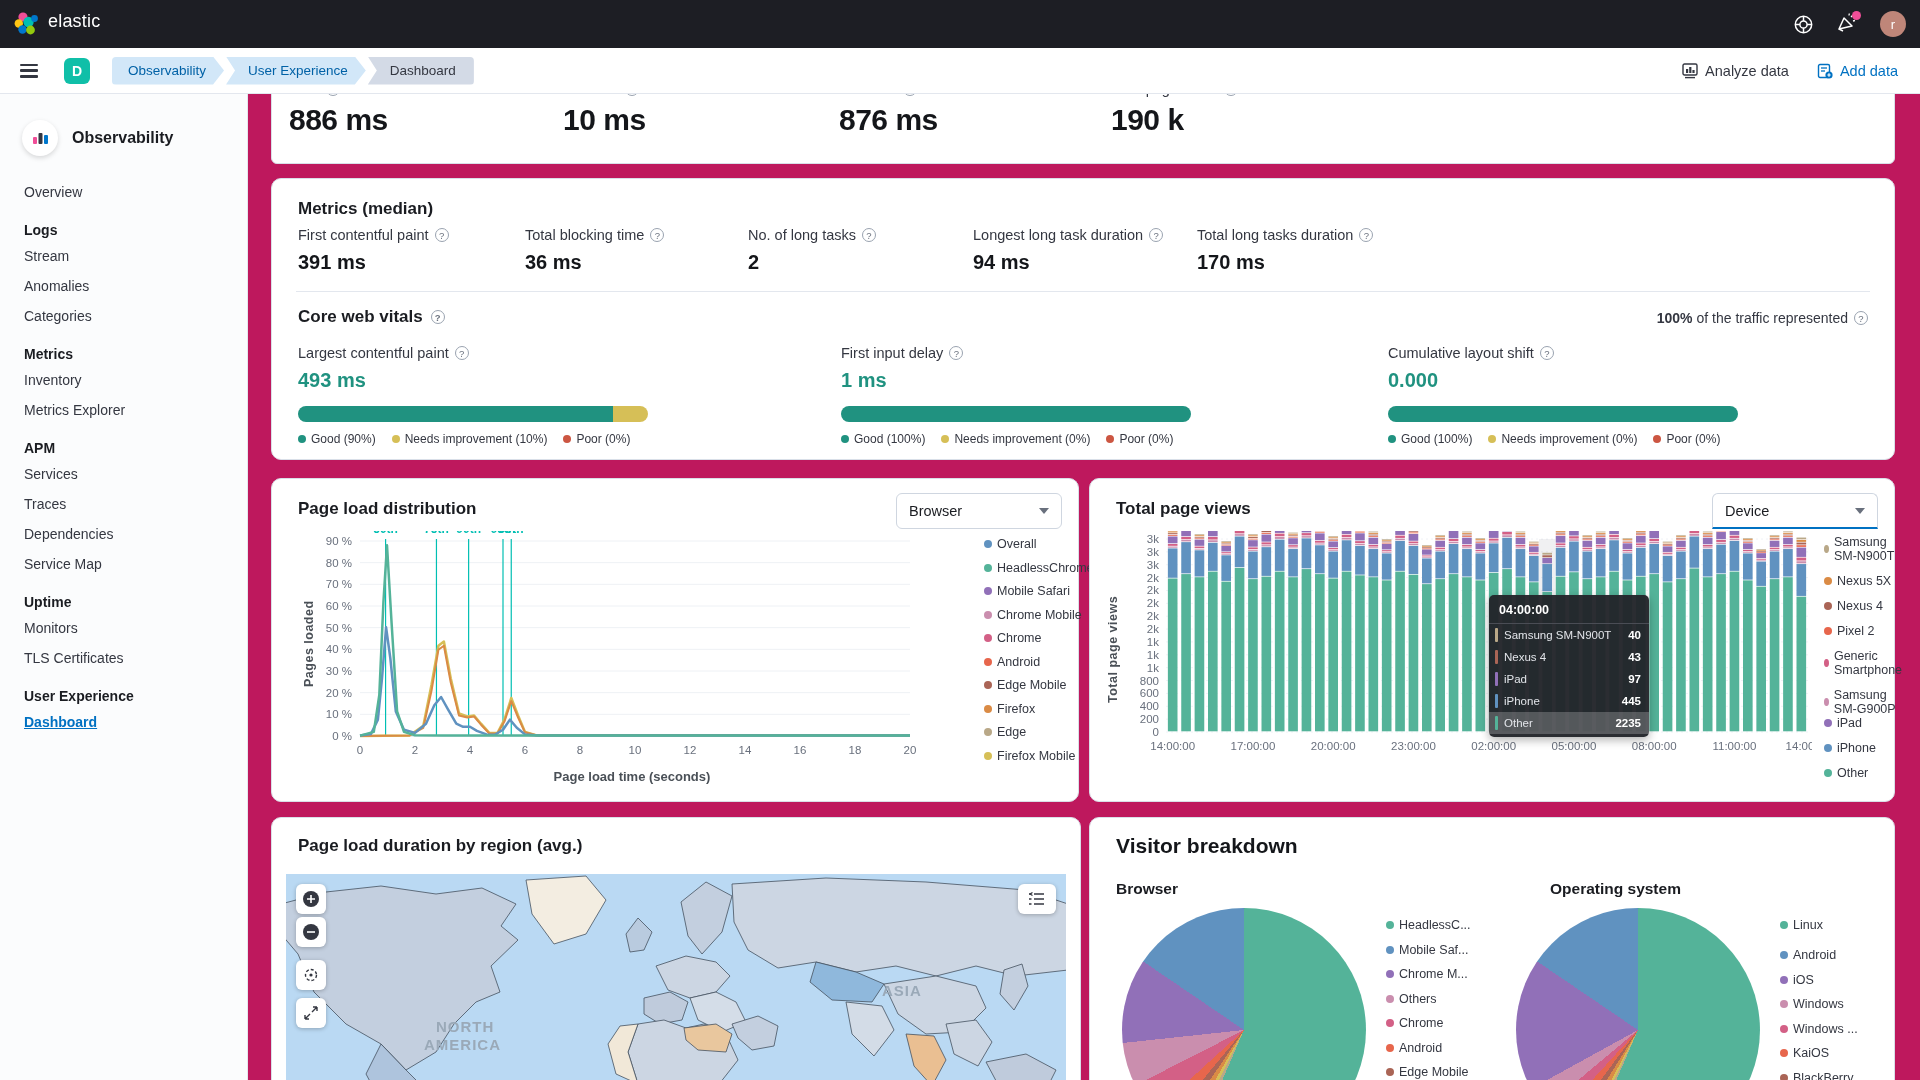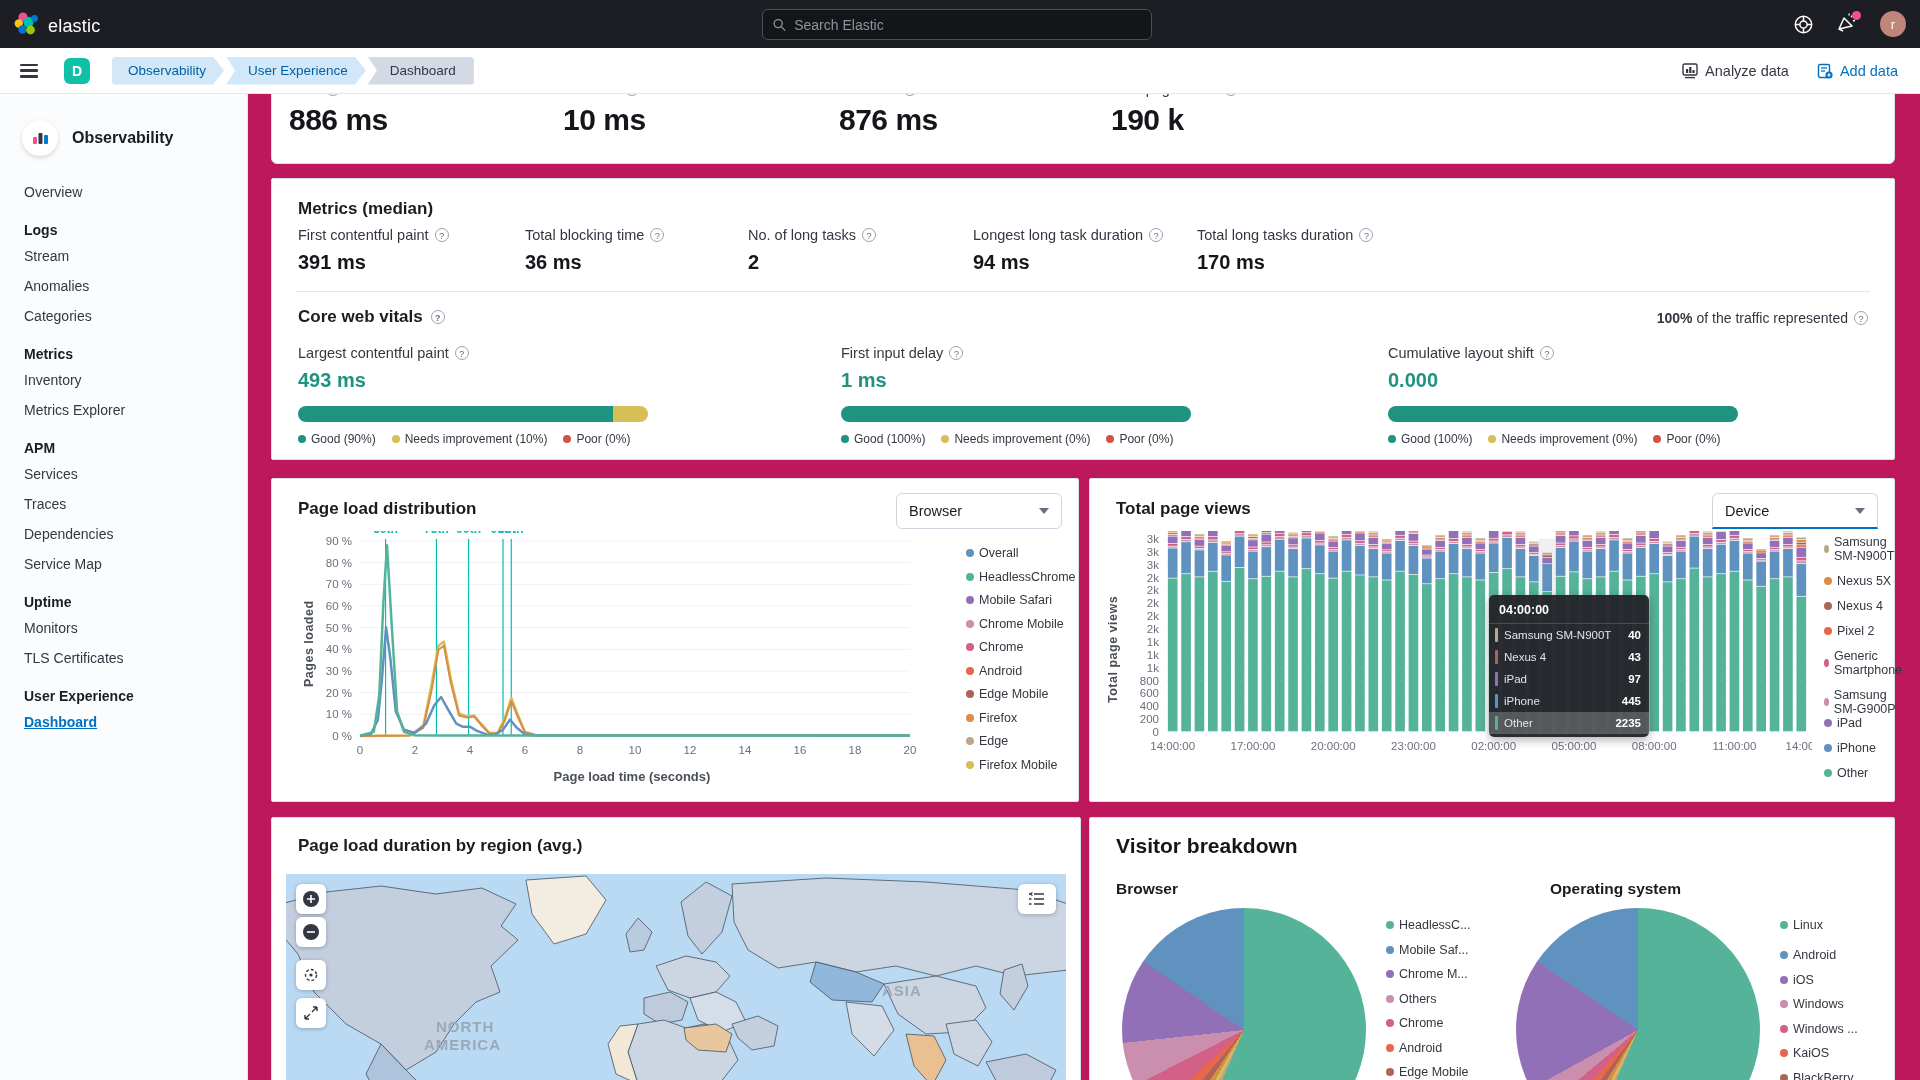--- a/index.html
+++ b/index.html
@@ -1,18 +1,18 @@
 <!DOCTYPE html>
 <html><head>
 <meta charset="utf-8">
 <style>
   * { margin:0; padding:0; box-sizing:border-box; }
   html,body { width:1920px; height:1080px; overflow:hidden; font-family:"Liberation Sans",sans-serif; background:#fff; }
   .hdr { position:absolute; left:0; top:0; width:1920px; height:48px; background:#1d1e24; display:flex; align-items:center; z-index:60; }
-  .hdr .logo { display:flex; align-items:flex-end; gap:8px; padding-left:14px; }
+  .hdr .logo { display:flex; align-items:flex-start; gap:8px; padding-left:14px; }
   .hdr .logo span { color:#fff; font-size:18px; letter-spacing:.2px; }
   .searchbox { position:absolute; left:762px; top:9px; width:390px; height:31px; background:#141519; border:1px solid #4a4f5b; border-radius:6px; display:flex; align-items:center; padding:0 10px; gap:8px; }
   .searchbox input { background:transparent; border:none; outline:none; color:#d4d7dd; font-size:14px; width:100%; font-family:"Liberation Sans",sans-serif; }
   .searchbox input::placeholder { color:#8e939e; }
   .hdr-right { position:absolute; right:14px; top:0; height:48px; display:flex; align-items:center; gap:22px; }
   .hicon { position:relative; width:22px; height:22px; display:flex; align-items:center; justify-content:center; cursor:pointer; }
   .dot { position:absolute; right:-3px; top:-2px; width:9px; height:9px; border-radius:50%; background:#f04e98; }
   .avatar { width:26px; height:26px; border-radius:50%; background:#bf8679; color:#fff; font-size:13px; display:flex; align-items:center; justify-content:center; }
   .crumbbar { position:absolute; left:0; top:48px; width:1920px; height:46px; background:#fff; border-bottom:1px solid #e3e7ee; display:flex; align-items:center; z-index:50; }
   .burger { width:18px; height:14px; margin-left:20px; display:flex; flex-direction:column; justify-content:space-between; cursor:pointer; }
@@ -28,21 +28,21 @@
   .bar-act.blue { color:#0071c2; font-weight:500; }
   .sidebar { position:absolute; left:0; top:94px; width:248px; height:986px; background:#fbfcfd; border-right:1px solid #e3e7ee; z-index:10; }
   .sb-title { display:flex; align-items:center; gap:14px; padding:26px 0 0 22px; }
   .sb-title .circ { width:36px; height:36px; background:#fff; border-radius:50%; box-shadow:0 2px 5px rgba(0,0,0,.15); display:flex; align-items:center; justify-content:center; }
   .sb-title b { font-size:16px; color:#1a1c21; }
   .sb-nav { padding:28px 0 0 24px; }
   .sb-head { font-size:14px; font-weight:700; color:#1a1c21; margin:22px 0 10px; }
   .sb-item { font-size:14px; color:#343741; margin:0 0 14px; cursor:pointer; }
   .sb-item.active { color:#0071c2; font-weight:700; text-decoration:underline; }
   .main { position:absolute; left:248px; top:94px; width:1672px; height:986px; background:#be185d; z-index:1; }
-  .panel { position:absolute; background:#fff; border:1px solid #d9dfe8; border-radius:2px; }
+  .panel { position:absolute; background:#fff; border:1px solid #d9dfe8; border-radius:10px; }
   .kpi-label,.m-label,.v-label { font-size:14.5px; color:#343741; display:flex; align-items:center; gap:4px; }
   .qi { display:inline-flex; width:14px; height:14px; border:1px solid #9aa3b0; border-radius:50%; color:#69707d; font-size:9.5px; align-items:center; justify-content:center; margin-left:2px; }
   .kpi-value { font-size:30px; font-weight:700; color:#14161a; margin-top:6px; letter-spacing:-.5px; }
   .sec-title { font-size:17px; font-weight:700; color:#1a1c21; }
   .m-value { font-size:20px; font-weight:700; color:#14161a; margin-top:8px; }
   .v-value { font-size:20px; font-weight:700; color:#209280; margin-top:8px; }
   .vbar { width:350px; height:16px; border-radius:8px; overflow:hidden; display:flex; margin-top:14px; }
   .vleg { display:flex; gap:16px; margin-top:10px; font-size:12px; color:#343741; align-items:center; }
   .ldot { width:8px; height:8px; border-radius:50%; display:inline-block; margin-right:5px; }
   .divider { position:absolute; left:24px; right:24px; height:1px; background:#e3e7ee; }
@@ -73,27 +73,20 @@
   <div class="logo">
     <svg width="26" height="26" viewBox="0 0 26 26">
       <circle cx="9" cy="6" r="4.6" fill="#f04e98"></circle>
         <circle cx="4.8" cy="12.5" r="4.2" fill="#fec514"></circle>
       <circle cx="14.5" cy="11" r="5.2" fill="#00bfb3"></circle>
         <circle cx="8.5" cy="18.5" r="4.2" fill="#0077cc"></circle>
       <circle cx="16.5" cy="19" r="4.4" fill="#93c90e"></circle>
         <circle cx="20.5" cy="7.5" r="3.4" fill="#07c"></circle>
     </svg>
     <span>elastic</span>
-  </div>
-  <div class="searchbox">
-    <svg width="14" height="14" viewBox="0 0 14 14">
-        <circle cx="5.5" cy="5.5" r="4.3" fill="none" stroke="#8e939e" stroke-width="1.4"></circle>
-        <line x1="9" y1="9" x2="13" y2="13" stroke="#8e939e" stroke-width="1.4"></line>
-      </svg>
-    <input placeholder="Search Elastic" style="">
   </div>
   <div class="hdr-right">
     <div class="hicon">
       <svg width="21" height="21" viewBox="0 0 21 21">
           <circle cx="10.5" cy="10.5" r="8.2" fill="none" stroke="#fff" stroke-width="1.5"></circle>
           <circle cx="10.5" cy="10.5" r="3.6" fill="none" stroke="#fff" stroke-width="1.5"></circle>
           <line x1="10.5" y1="2.3" x2="10.5" y2="6.9" stroke="#fff" stroke-width="1.5"></line>
           <line x1="10.5" y1="14.1" x2="10.5" y2="18.7" stroke="#fff" stroke-width="1.5"></line>
           <line x1="2.3" y1="10.5" x2="6.9" y2="10.5" stroke="#fff" stroke-width="1.5"></line>
           <line x1="14.1" y1="10.5" x2="18.7" y2="10.5" stroke="#fff" stroke-width="1.5"></line>
@@ -366,21 +359,21 @@
         <line x1="187" x2="187" y1="8" y2="205" stroke="#00BFB3" stroke-width="1.2"></line>
         <text x="187" y="2" text-anchor="middle" font-size="12" font-weight="700" fill="#00BFB3">95th</text>
         <line x1="195.25" x2="195.25" y1="8" y2="205" stroke="#00BFB3" stroke-width="1.2"></line>
         <text x="195.25" y="2" text-anchor="middle" font-size="12" font-weight="700" fill="#00BFB3">99th</text>
         <path d="M44.0,205.0 L93.5,204.4 L107.3,194.7 L115.5,153.7 L122.4,114.7 L127.9,110.6 L134.8,147.5 L143.0,182.4 L151.3,185.5 L158.1,184.5 L165.0,192.7 L173.3,201.9 L181.5,201.9 L188.4,188.6 L195.3,167.0 L202.1,184.5 L209.0,200.9 L220.0,204.2 L594.0,204.4" fill="none" stroke="#D6BF57" stroke-width="2.5" stroke-linejoin="round"></path>
         <path d="M44.0,205.0 L93.5,204.4 L107.3,196.8 L115.5,159.9 L122.4,118.8 L127.9,114.7 L134.8,151.7 L143.0,184.5 L151.3,186.5 L158.1,185.5 L165.0,193.7 L173.3,202.5 L181.5,202.5 L188.4,190.6 L195.3,170.1 L202.1,186.5 L209.0,201.3 L220.0,204.2 L594.0,204.4" fill="none" stroke="#DA8B45" stroke-width="2" stroke-linejoin="round"></path>
         <path d="M44.0,204.4 L55.0,202.9 L61.9,188.6 L66.0,147.5 L70.1,96.3 L74.3,127.0 L79.8,180.4 L88.0,198.8 L99.0,201.9 L110.0,192.7 L118.3,174.2 L125.1,166.0 L132.0,178.3 L140.3,192.7 L147.1,195.8 L154.0,195.8 L160.9,199.9 L170.5,203.4 L178.8,203.8 L187.0,198.8 L193.9,188.6 L200.8,196.8 L209.0,203.4 L222.8,204.4 L594.0,204.4" fill="none" stroke="#6092C0" stroke-width="2.5" stroke-linejoin="round"></path>
         <path d="M44.0,204.6 L57.8,200.9 L63.3,164.0 L67.4,71.6 L71.0,14.2 L75.6,92.1 L81.1,180.4 L88.0,200.9 L99.0,204.2 L126.5,204.4 L594.0,204.4" fill="none" stroke="#54B399" stroke-width="2.5" stroke-linejoin="round"></path>
       </svg>
     <div style="position:absolute; left:160px; top:290px; width:400px; text-align:center; font-size:13px; font-weight:700; color:#4a5057;">Page load time (seconds)</div>
-    <div class="leg-col" id="dist-legend" style="left:694px; top:58px;margin-top:9px;">
+    <div class="leg-col" id="dist-legend" style="left:712px; top:58px;">
         <div class="leg-item" style="margin-bottom:9.5px;"><i class="ldot" style="background:#6092C0"></i>Overall</div>
         <div class="leg-item" style="margin-bottom:9.5px;"><i class="ldot" style="background:#54B399"></i>HeadlessChrome</div>
         <div class="leg-item" style="margin-bottom:9.5px;"><i class="ldot" style="background:#9170B8"></i>Mobile Safari</div>
         <div class="leg-item" style="margin-bottom:9.5px;"><i class="ldot" style="background:#CA8EAE"></i>Chrome Mobile</div>
         <div class="leg-item" style="margin-bottom:9.5px;"><i class="ldot" style="background:#D36086"></i>Chrome</div>
         <div class="leg-item" style="margin-bottom:9.5px;"><i class="ldot" style="background:#E7664C"></i>Android</div>
         <div class="leg-item" style="margin-bottom:9.5px;"><i class="ldot" style="background:#AA6556"></i>Edge Mobile</div>
         <div class="leg-item" style="margin-bottom:9.5px;"><i class="ldot" style="background:#DA8B45"></i>Firefox</div>
         <div class="leg-item" style="margin-bottom:9.5px;"><i class="ldot" style="background:#B9A888"></i>Edge</div>
         <div class="leg-item" style="margin-bottom:9.5px;"><i class="ldot" style="background:#D6BF57"></i>Firefox Mobile</div>

